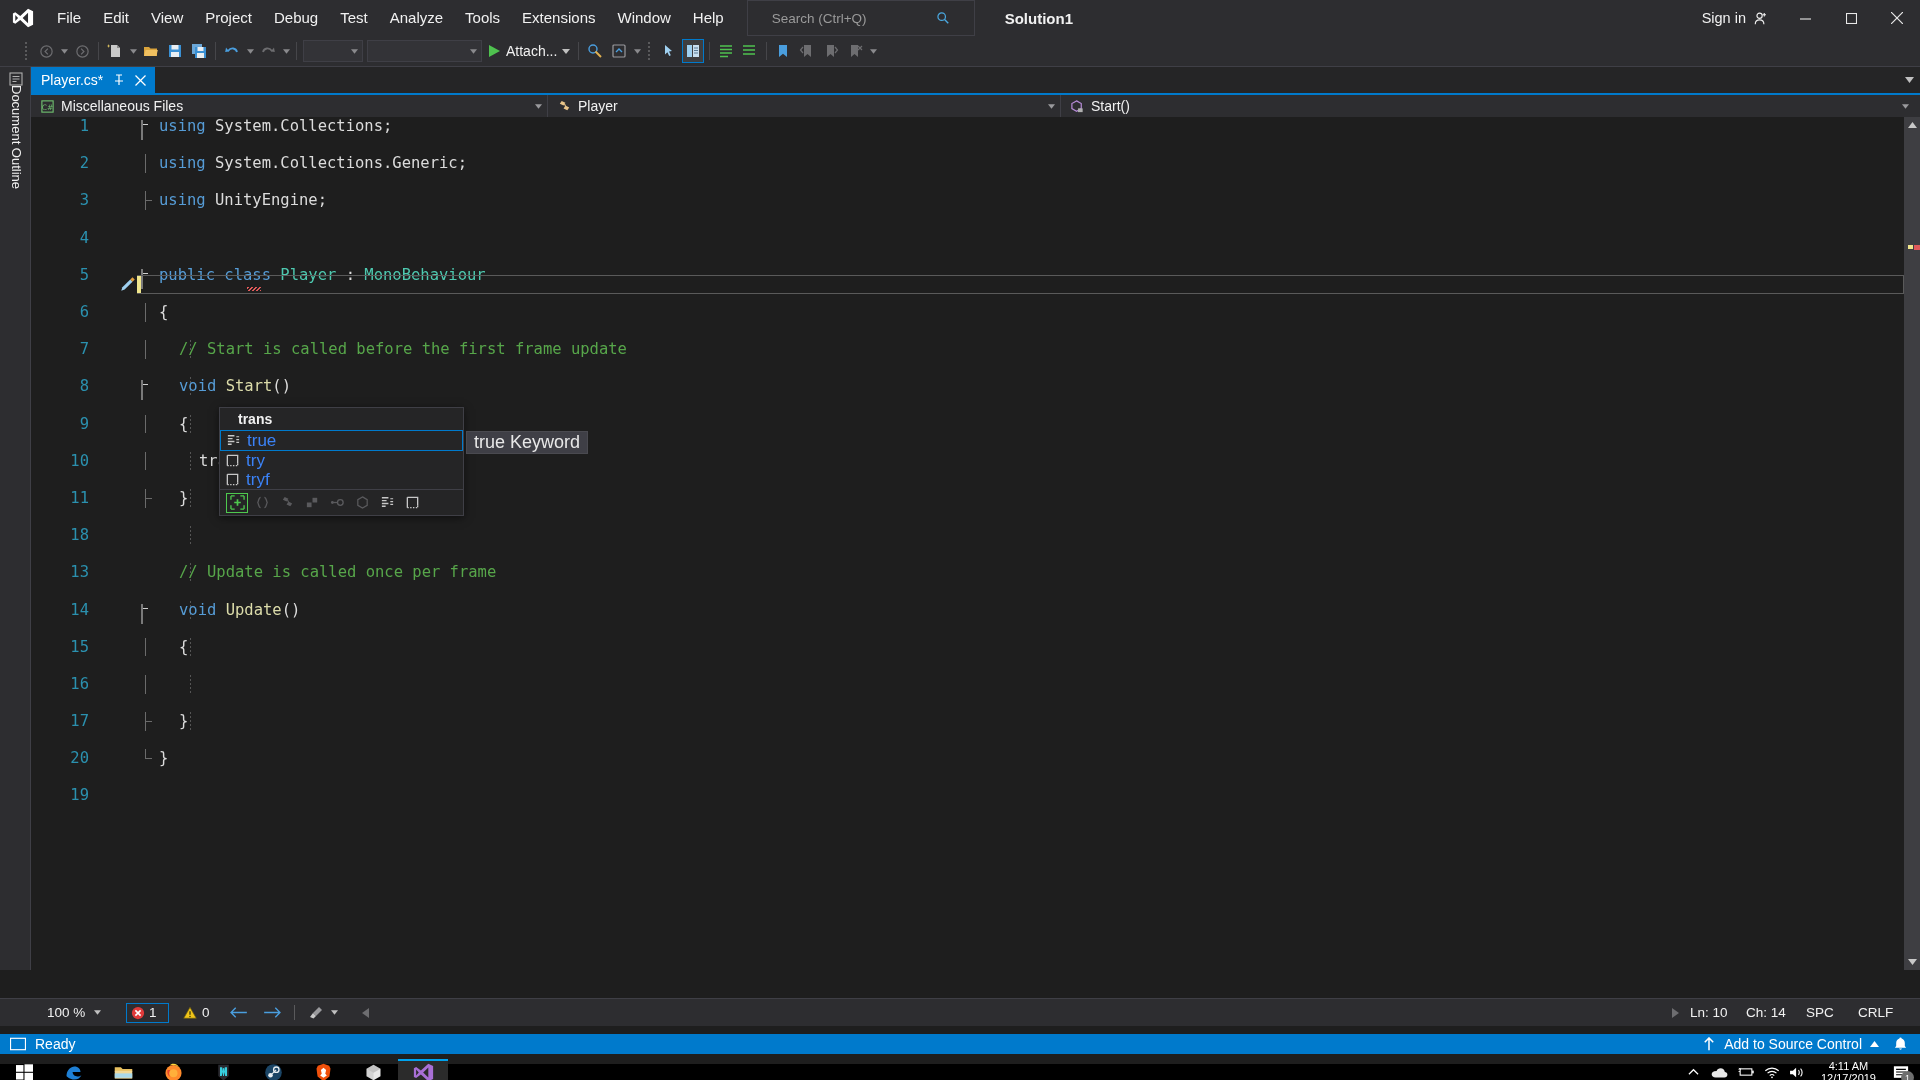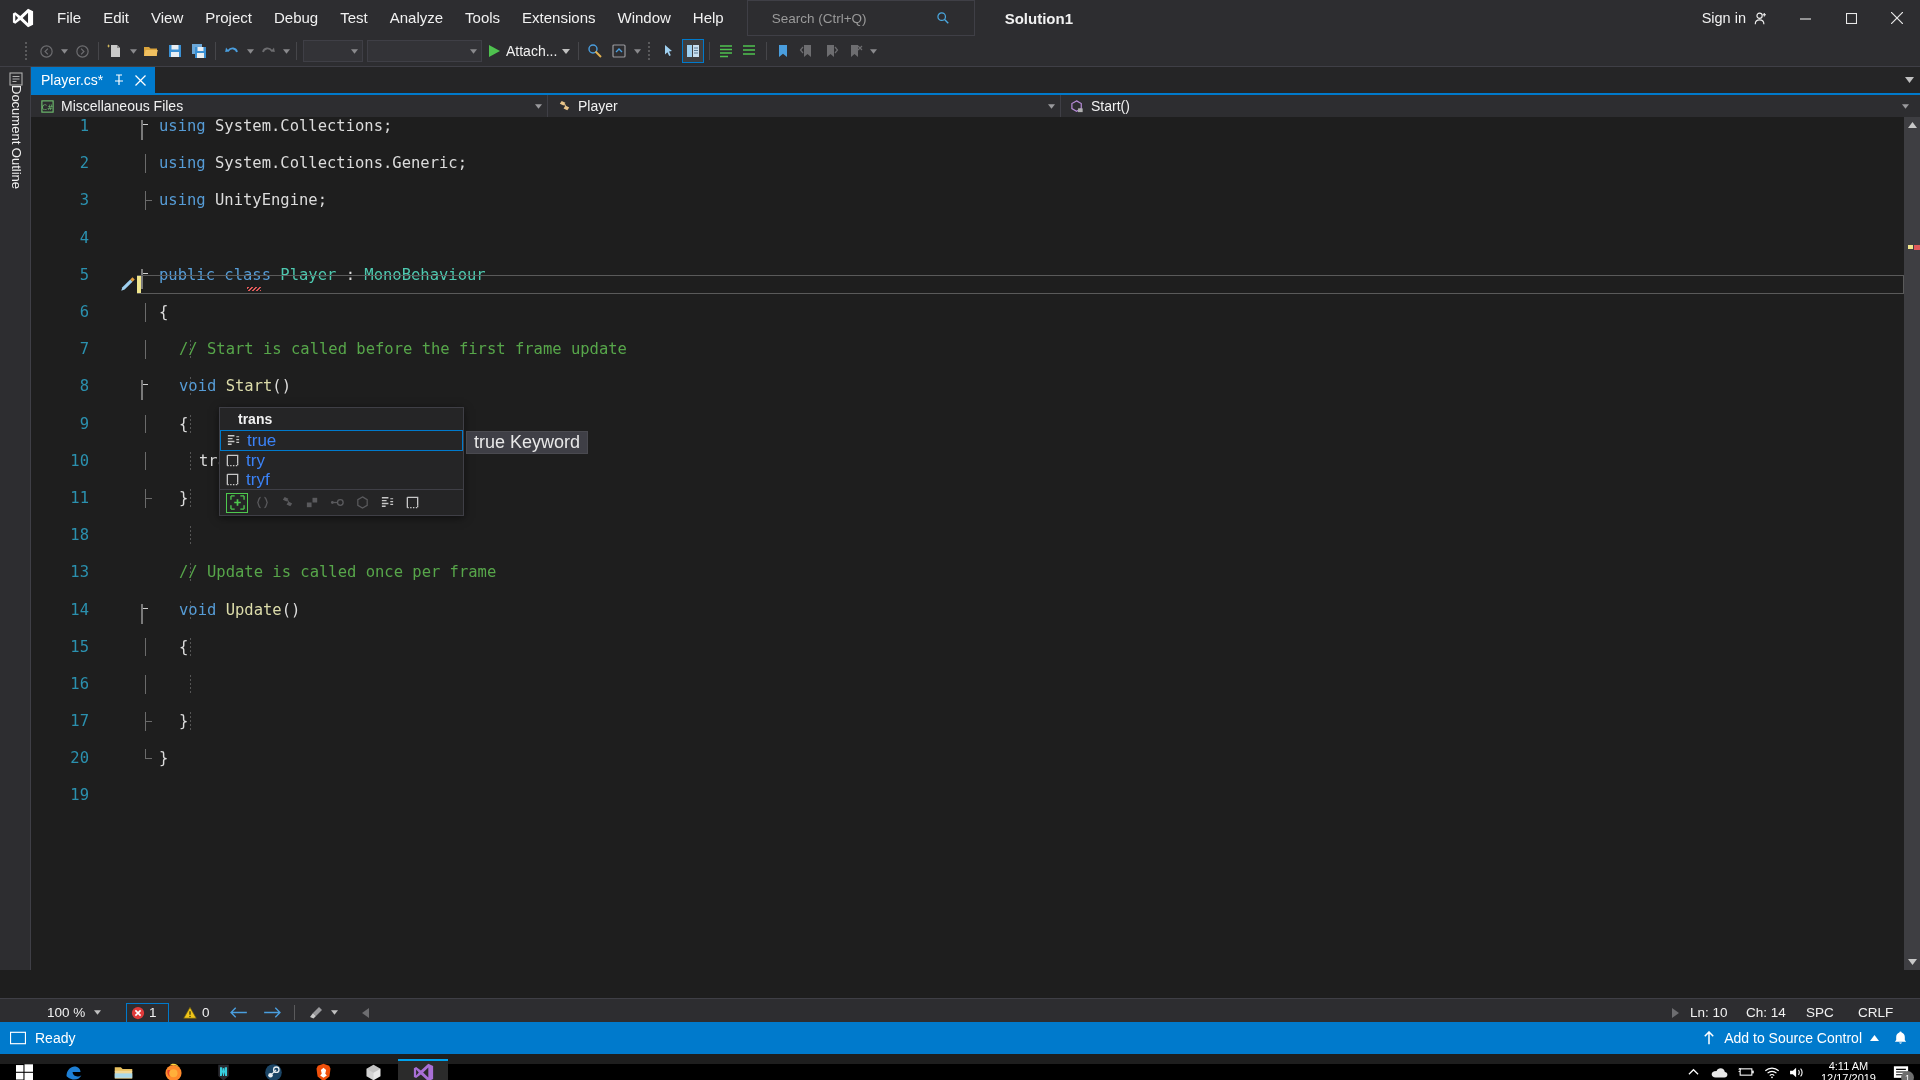--- a/index.html
+++ b/index.html
@@ -131,21 +131,21 @@
     align-items:center; gap:4px; padding-left:4px; }
   .err-chip .n, .warn .n { color:#f1f1f1; font-size:13.5px; }
   .warn { margin-left:14px; display:flex; align-items:center; gap:5px; }
   .navarrow { width:26px; height:22px; display:flex; align-items:center; justify-content:center; }
   .vbar { width:1px; height:15px; background:#5a5a5c; margin:0 8px; }
   .est-right { margin-left:auto; display:flex; align-items:center; color:#f1f1f1; font-size:13.5px; }
   .est-right .cell { padding:0 0 0 0; }
   .est-arrow { width:30px; display:flex; align-items:center; justify-content:center; }
 
   
-  .statusbar { position:absolute; left:0; right:0; bottom:26px; height:32px; background:#007acc;
+  .statusbar { position:absolute; left:0; right:0; bottom:26px; height:20px; background:#007acc;
     display:flex; align-items:center; }
   .sb-left { display:flex; align-items:center; gap:9px; padding-left:10px; }
   .sb-left .txt { color:#ffffff; font-size:14px; }
   .sb-right { margin-left:auto; display:flex; align-items:center; gap:8px; padding-right:12px; }
   .sb-right .txt { color:#ffffff; font-size:14px; }
 
   
   .taskbar { position:absolute; left:0; right:0; bottom:0; height:16px; background:#000000;
     display:flex; align-items:center; }
   .tb-start { width:48px; height:26px; display:flex; align-items:center; justify-content:center; }

